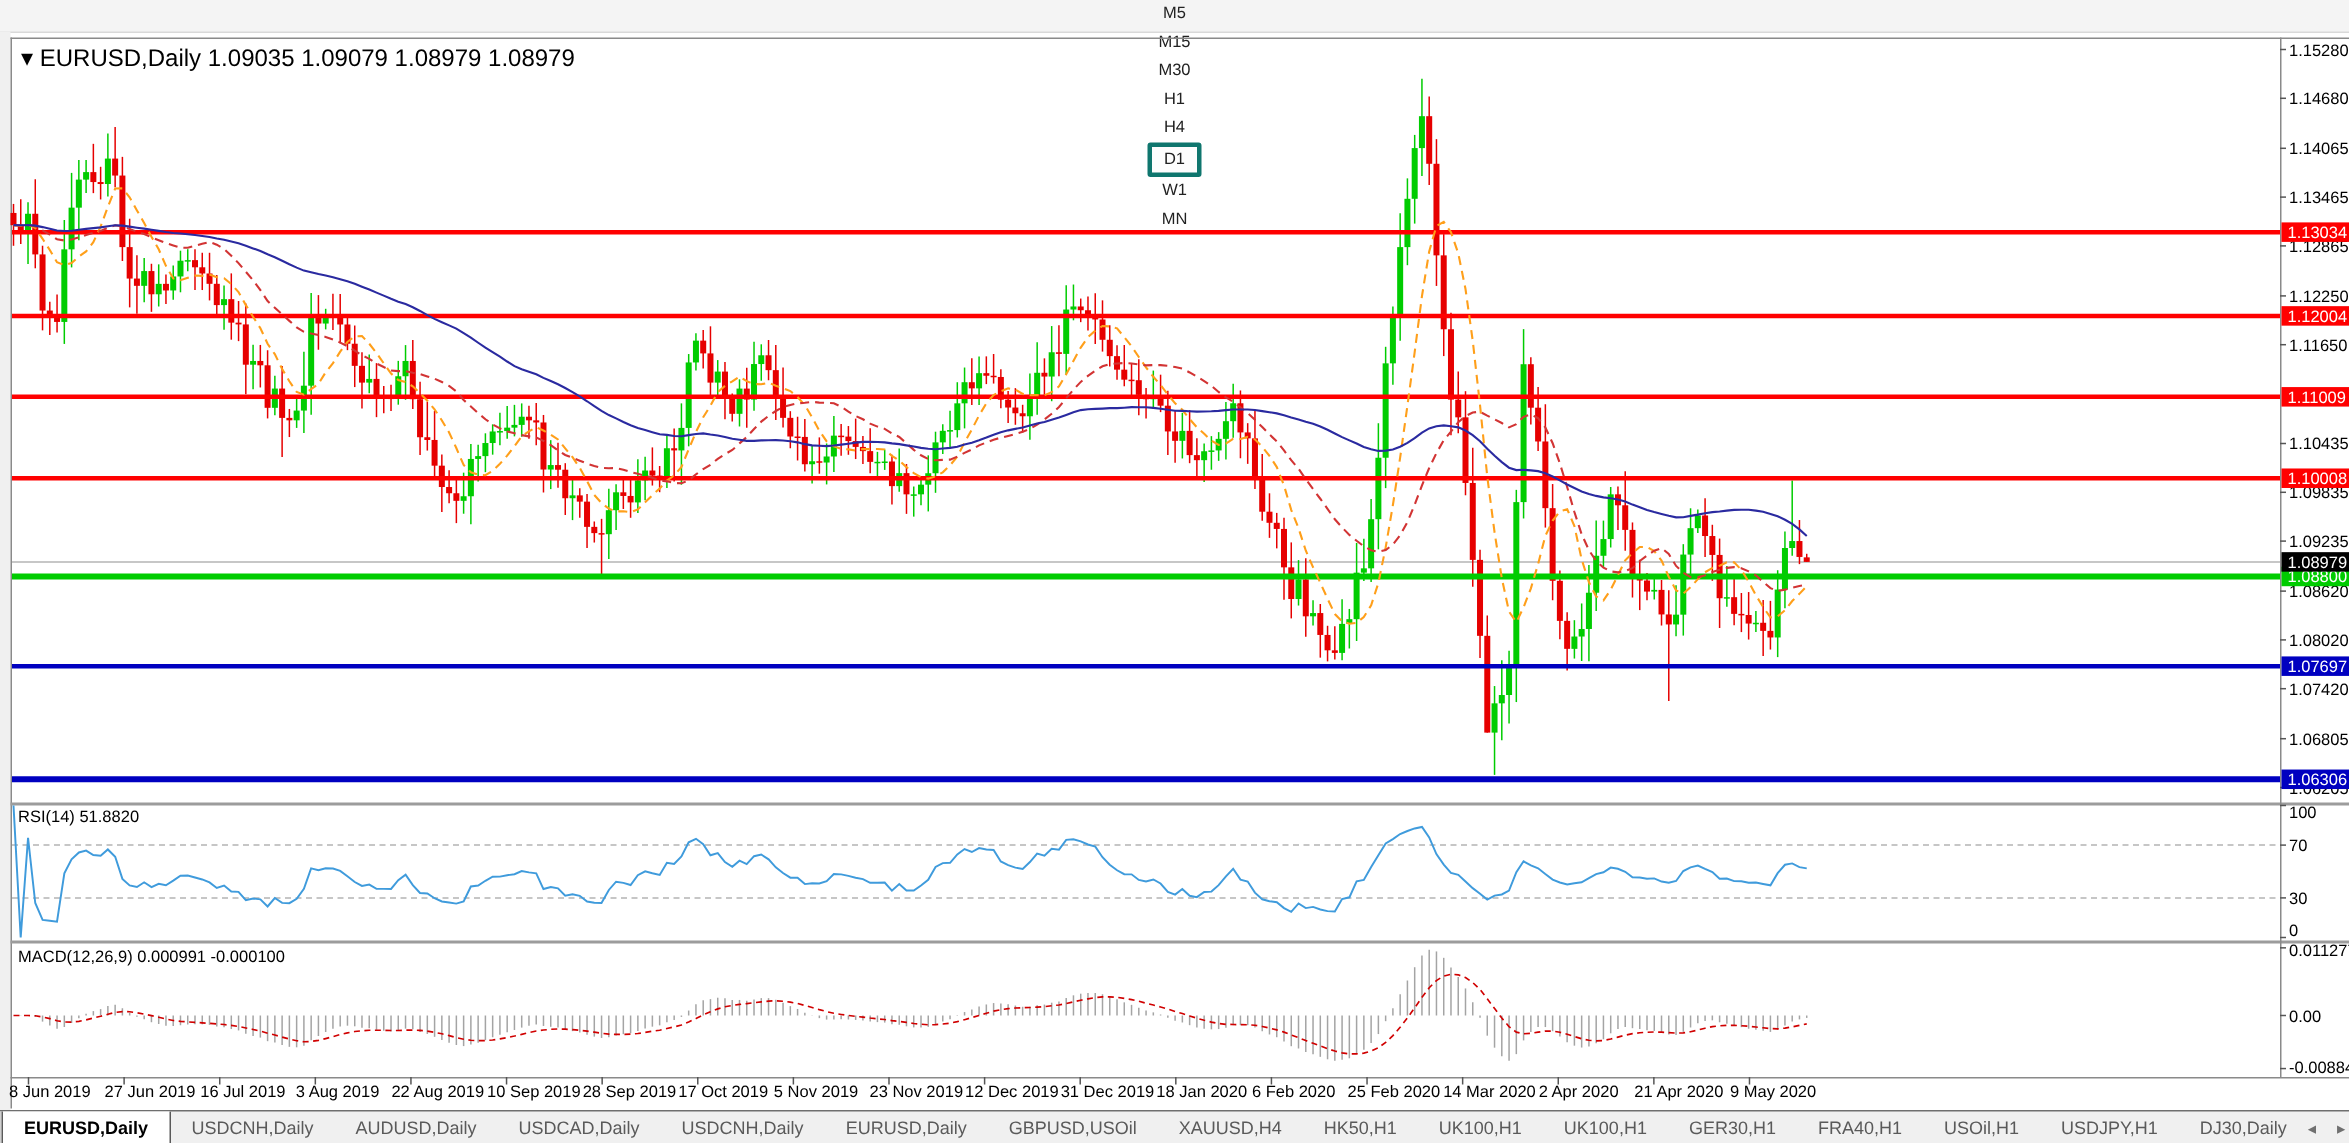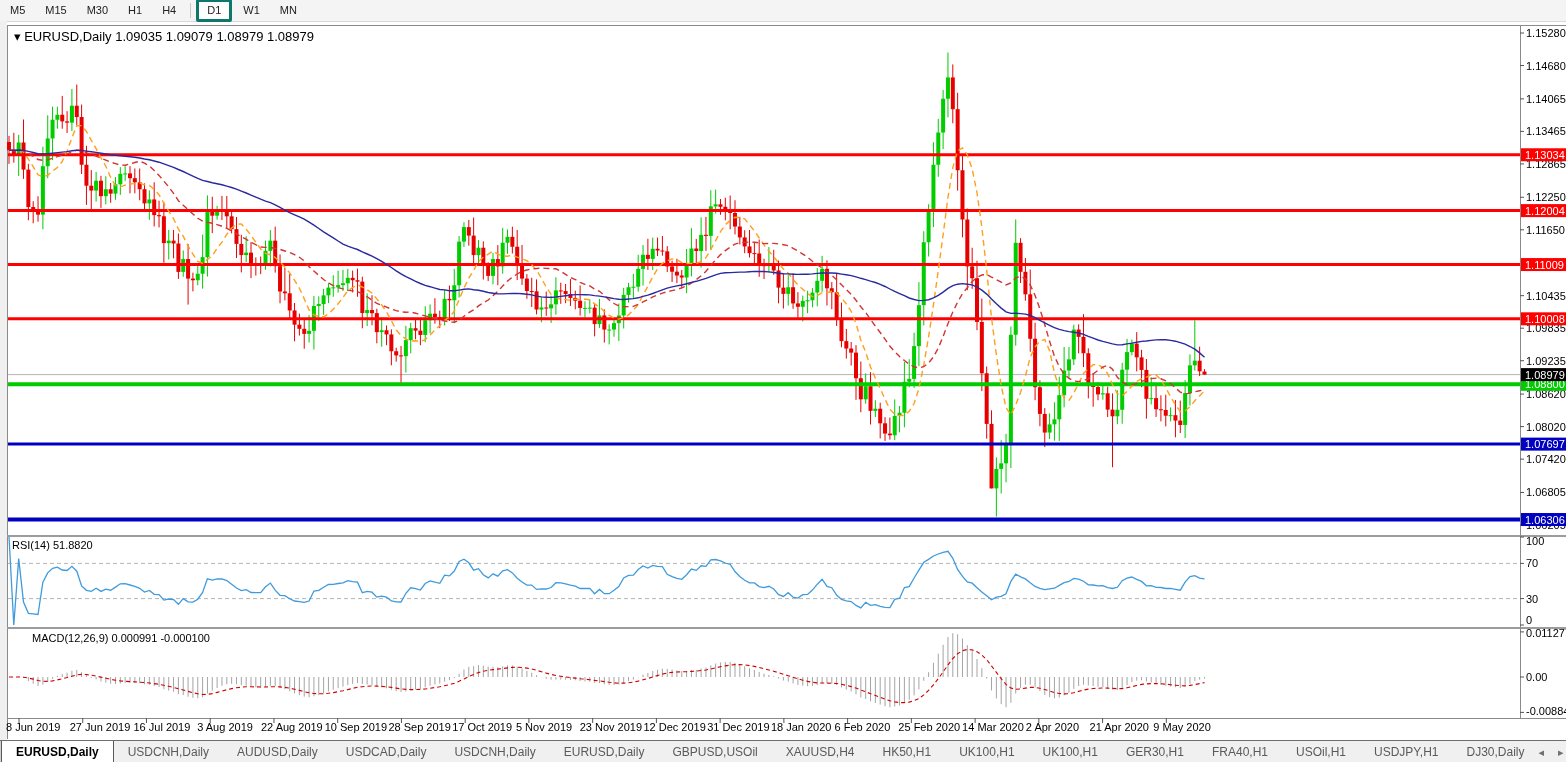--- a/index.html
+++ b/index.html
@@ -1,31 +1,31 @@
 <!DOCTYPE html>
 <html><head>
 <meta charset="utf-8">
 <style>
   html,body{margin:0;padding:0;background:#ffffff;font-family:"Liberation Sans",sans-serif;}
   #app{position:relative;width:1566px;height:762px;overflow:hidden;background:#ffffff;}
   
   #toolbar{position:absolute;left:0;top:0;width:1566px;height:21px;background:#f4f4f4;
-    border-bottom:1px solid #d9d9d9;display:flex;align-items:center;font-size:11px;color:#222;}
+    border-bottom:1px solid #d9d9d9;display:flex;align-items:center;font-size:11px;color:#222;flex-direction:column;}
   .tfbtn{padding:2px 8px;margin:0 1px;border:1px solid transparent;border-radius:2px;cursor:default;line-height:13px;}
   .tfbtn.active{background:#fdfdfd;border:3px solid #0f766e;}
   .tfsep{width:1px;height:15px;background:#c8c8c8;margin:0 4px;}
   
   #chartwin-left{position:absolute;left:0;top:21px;width:7px;height:719px;background:#f0f0f0;}
   svg{position:absolute;left:0;top:0;}
   .lbl{font-family:"Liberation Sans",sans-serif;}
   
   .overlay-label{position:absolute;font-size:11px;color:#000;white-space:nowrap;}
-  #main-title{left:14px;top:29px;font-size:13px;}
+  #main-title{left:14px;top:29px;font-size:16px;}
   #rsi-label{left:12px;top:539px;text-align:right;}
-  #macd-label{left:12px;top:632px;margin-left:20px;}
+  #macd-label{left:12px;top:632px;}
   
   #tabbar{position:absolute;left:0;top:740px;width:1566px;height:22px;background:#f0f0f0;
     border-top:1px solid #6f6f6f;display:flex;align-items:stretch;font-size:12px;color:#5a5a5a;}
   #tabbar .pad{width:10px;border-right:1px solid #d0d0d0;}
   .tab{display:flex;align-items:center;padding:0 14px;cursor:default;white-space:nowrap;}
   .tab.active{background:#ffffff;border:1px solid #5a5a5a;border-top:none;color:#000;font-weight:bold;}
   .tabsep{width:1px;height:13px;background:#bdbdbd;align-self:center;}
   #tab-arrows{margin-left:auto;display:flex;align-items:center;gap:14px;padding-right:14px;color:#707070;font-size:11px;}
 </style>
 </head>

